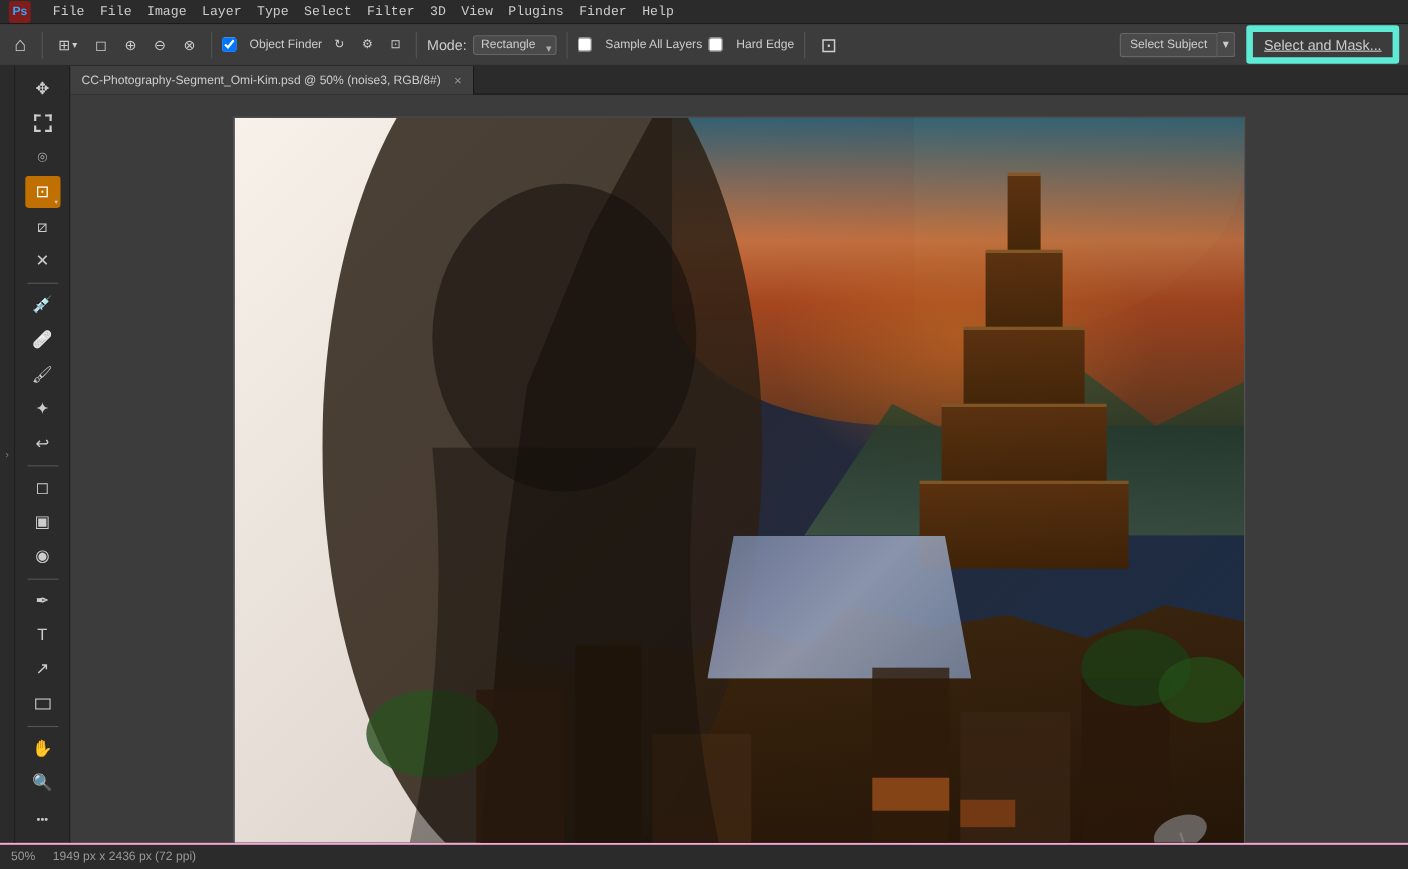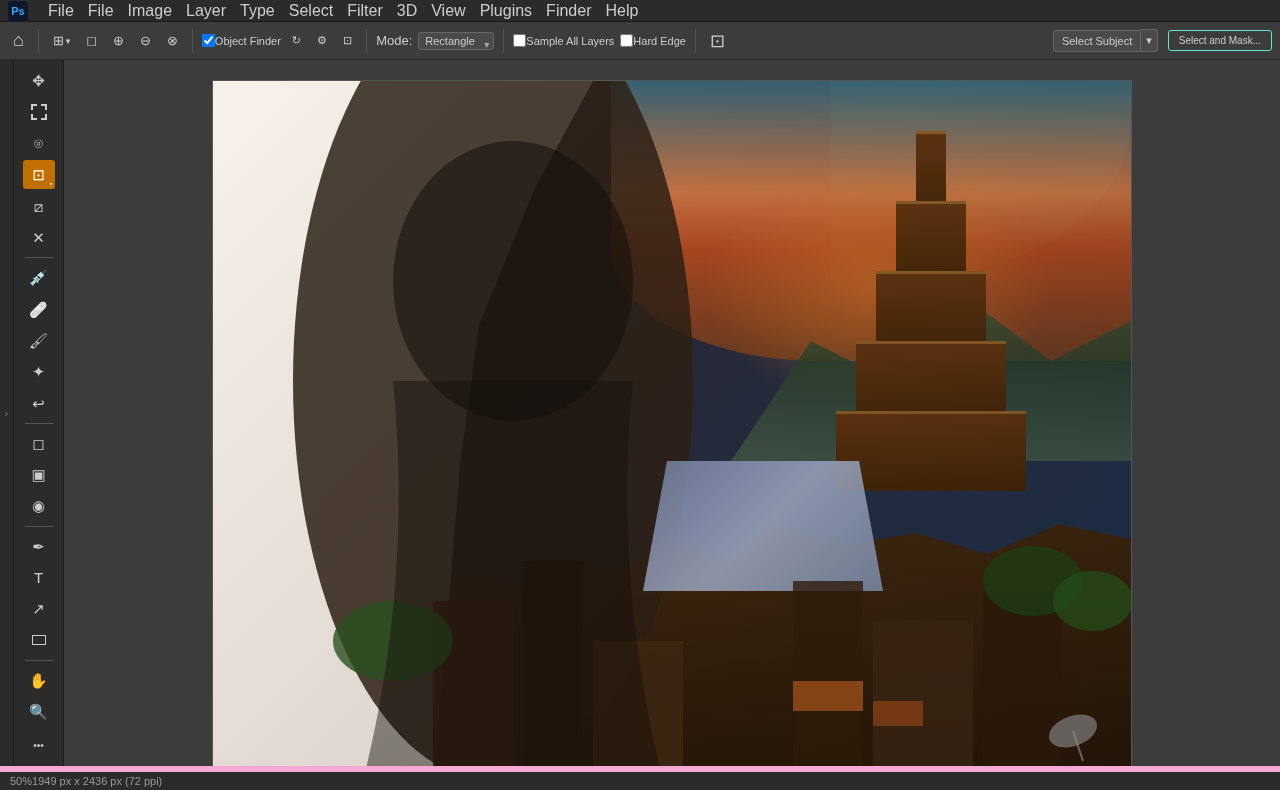--- a/index.html
+++ b/index.html
@@ -10,48 +10,48 @@
       height: 22px;
       background: #2b2b2b;
       display: flex;
       align-items: center;
       padding: 0 8px;
       gap: 14px;
       border-bottom: 1px solid #1a1a1a;
     }
     #menu-bar .ps-logo {
       width: 20px; height: 20px;
-      background: #0f172a;
+      background: #7f1d1d;
       border-radius: 3px;
       display: flex; align-items: center; justify-content: center;
       font-weight: bold; font-size: 11px; color: #31a8ff;
       margin-right: 6px;
     }
     #menu-bar .menu-item {
-      font-size: 16px; color: #ccc; cursor: pointer;
+      font-size: 12px; color: #ccc; cursor: pointer; font-family: Liberation Mono, monospace;
     }
 
     
     #options-bar {
       height: 38px;
       background: #3c3c3c;
       display: flex;
       align-items: center;
       padding: 0 8px;
       gap: 6px;
       border-bottom: 1px solid #2a2a2a;
     }
     .options-sep { width: 1px; height: 24px; background: #555; margin: 0 3px; }
     .opt-btn {
       background: none; border: none; color: #ccc; cursor: pointer;
       padding: 3px 5px; border-radius: 3px; font-size: 11px;
       display: flex; align-items: center; justify-content: center;
     }
     .checkbox-label {
-      display: flex; align-items: center; gap: 0; font-size: 11px; color: #ccc; cursor: pointer;
+      display: flex; align-items: center; gap: 12px; font-size: 11px; color: #ccc; cursor: pointer;
     }
     .checkbox-label input { cursor: pointer; }
     .mode-label { font-size: 13px; color: #ccc; }
     .mode-select {
       background: #4a4a4a; border: 1px solid #666; color: #ccc;
       font-size: 11px; padding: 2px 18px 2px 6px; border-radius: 3px;
       cursor: pointer; appearance: none; -webkit-appearance: none;
       position: relative;
     }
     .select-wrapper {
@@ -64,23 +64,24 @@
       background: #4a4a4a; border: 1px solid #666; color: #ccc;
       font-size: 11px; padding: 4px 8px; border-radius: 3px 0 0 3px;
       cursor: pointer; display: flex; align-items: center; gap: 4px;
     }
     .select-subject-arrow {
       background: #4a4a4a; border: 1px solid #666; border-left: none; color: #ccc;
       font-size: 11px; padding: 4px 5px; border-radius: 0 3px 3px 0;
       cursor: pointer;
     }
     .select-mask-btn {
-      background: none; border: 1px solid #5eead4; color: #ccc;
-      font-size: 10px; padding: 4px 10px; border-radius: 3px;
+      background: none; border: 6px solid #5eead4; color: #ccc;
+      font-size: 13px; padding: 4px 10px; border-radius: 3px;
       cursor: pointer;
+      text-decoration: underline;
     }
 
     
     #main {
       display: flex;
       height: calc(790px - 22px - 38px - 24px);
     }
 
     
     #toolbar {
@@ -267,24 +268,25 @@
         rgba(180, 120, 50, 0.1) 0%, 
         rgba(100, 60, 20, 0.2) 50%, 
         rgba(50, 30, 10, 0.3) 100%
       );
     }
 
     
     #status-bar {
       height: 24px;
       background: #2b2b2b;
-      border-top: 6px solid #f9a8d4;
+      border-top: 2px solid #f9a8d4;
       display: flex;
       align-items: center;
       padding: 0 10px;
+      gap: 16px;
       font-size: 11px; color: #999;
     }
 
     
     #left-panel-toggle {
       width: 14px;
       background: #2b2b2b;
       cursor: pointer;
       display: flex;
       align-items: center;
@@ -468,20 +470,26 @@
       <span class="tool-icon">🔍</span>
     </button>
     <div style="flex:1;"></div>
     <button class="tool-btn" style="font-size:10px;">
       <span>•••</span>
     </button>
   </div>
 
   <div id="canvas-area">
 
+    <div id="tab-bar">
+      <div class="doc-tab">
+        <span>CC-Photography-Segment_Omi-Kim.psd @ 50% (noise3, RGB/8#)</span>
+        <span class="tab-close">×</span>
+      </div>
+    </div>
 
     <div id="canvas-wrapper">
       <div id="canvas-img">
 
         <div class="canvas-bg"></div>
 
         <div class="teal-sky"></div>
 
         <div class="sky-area"></div>
 

